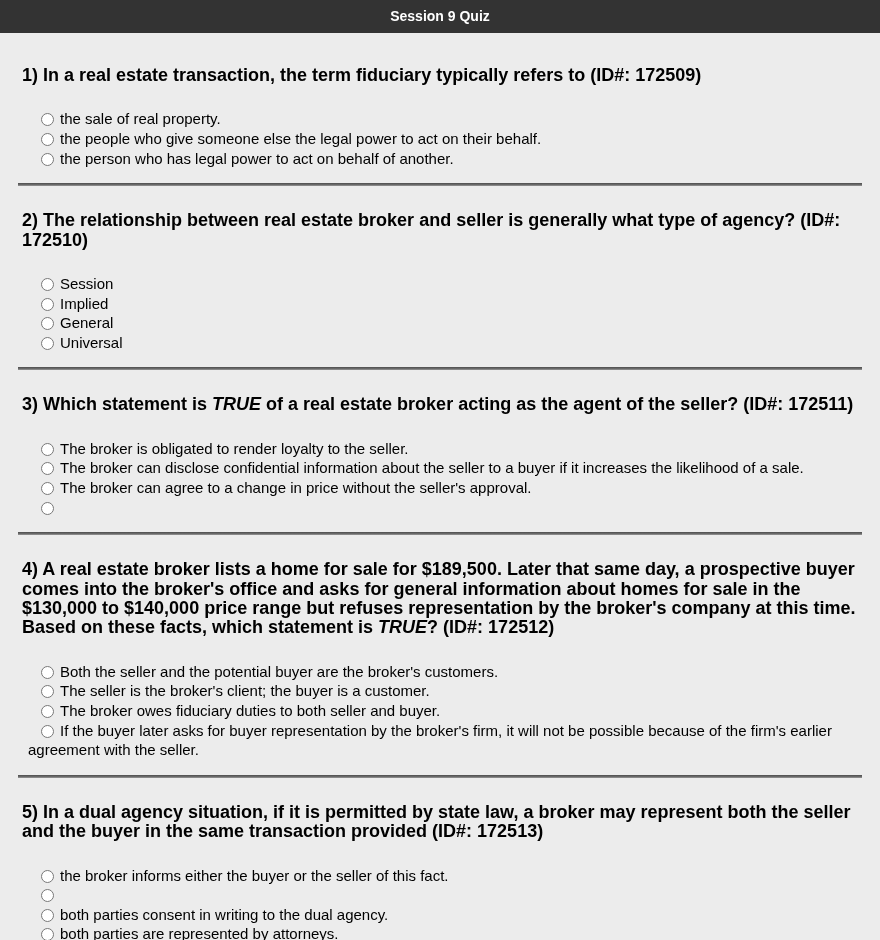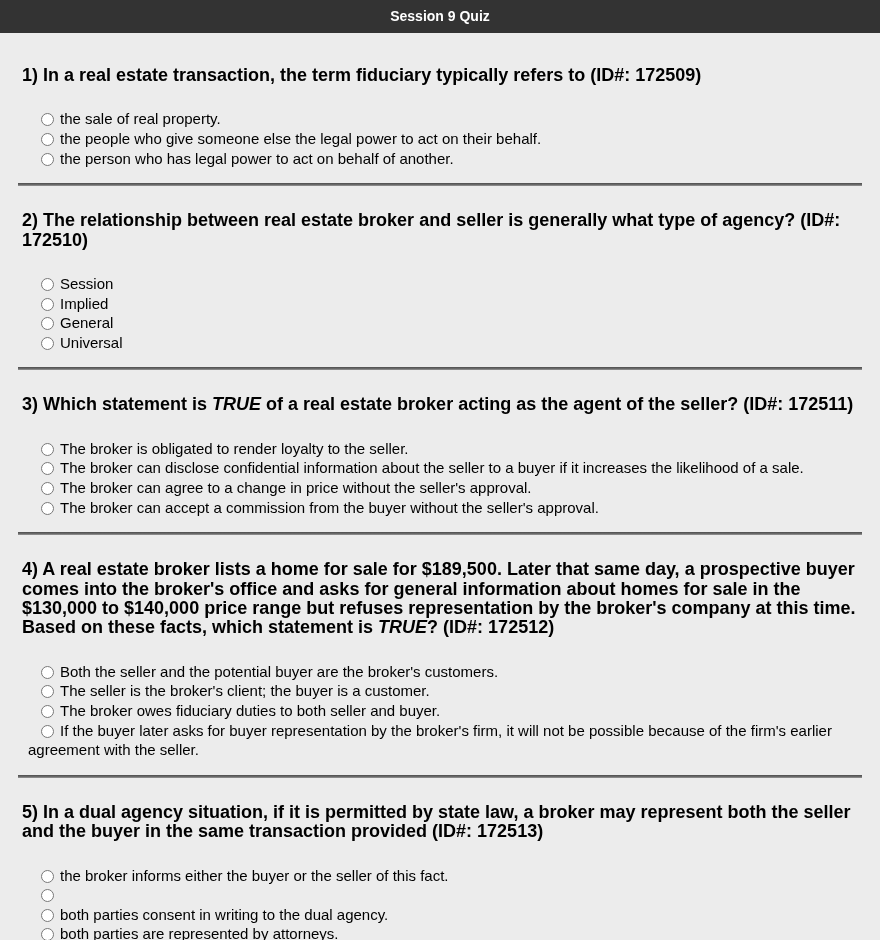--- a/index.html
+++ b/index.html
@@ -89,21 +89,21 @@
       </div>
       <hr class="divider">
     </div>
 
     <div class="question-block">
       <p class="question-text"><span>3) Which statement is </span><i>TRUE</i><span> of a real estate broker acting as the agent of the seller? (ID#: 172511)</span></p>
       <div class="options">
         <div class="option"><input type="radio" name="q3" style=""><span class="option-label">The broker is obligated to render loyalty to the seller.</span></div>
         <div class="option"><input type="radio" name="q3" style=""><span class="option-label">The broker can disclose confidential information about the seller to a buyer if it increases the likelihood of a sale.</span></div>
         <div class="option"><input type="radio" name="q3" style=""><span class="option-label">The broker can agree to a change in price without the seller's approval.</span></div>
-        <div class="option"><input type="radio" name="q3" style=""><span class="option-label">The broker can accept a commission from the buyer without the seller's approval.</span></div>
+        <div class="option"><input type="radio" name="q3" style=""></div>
       </div>
       <hr class="divider">
     </div>
 
     <div class="question-block">
       <p class="question-text"><span>4) A real estate broker lists a home for sale for $189,500. Later that same day, a prospective buyer comes into the broker's office and asks for general information about homes for sale in the $130,000 to $140,000 price range but refuses representation by the broker's company at this time. Based on these facts, which statement is </span><i>TRUE</i><span>? (ID#: 172512)</span></p>
       <div class="options">
         <div class="option"><input type="radio" name="q4" style=""><span class="option-label">Both the seller and the potential buyer are the broker's customers.</span></div>
         <div class="option"><input type="radio" name="q4" style=""><span class="option-label">The seller is the broker's client; the buyer is a customer.</span></div>
         <div class="option"><input type="radio" name="q4" style=""><span class="option-label">The broker owes fiduciary duties to both seller and buyer.</span></div>

